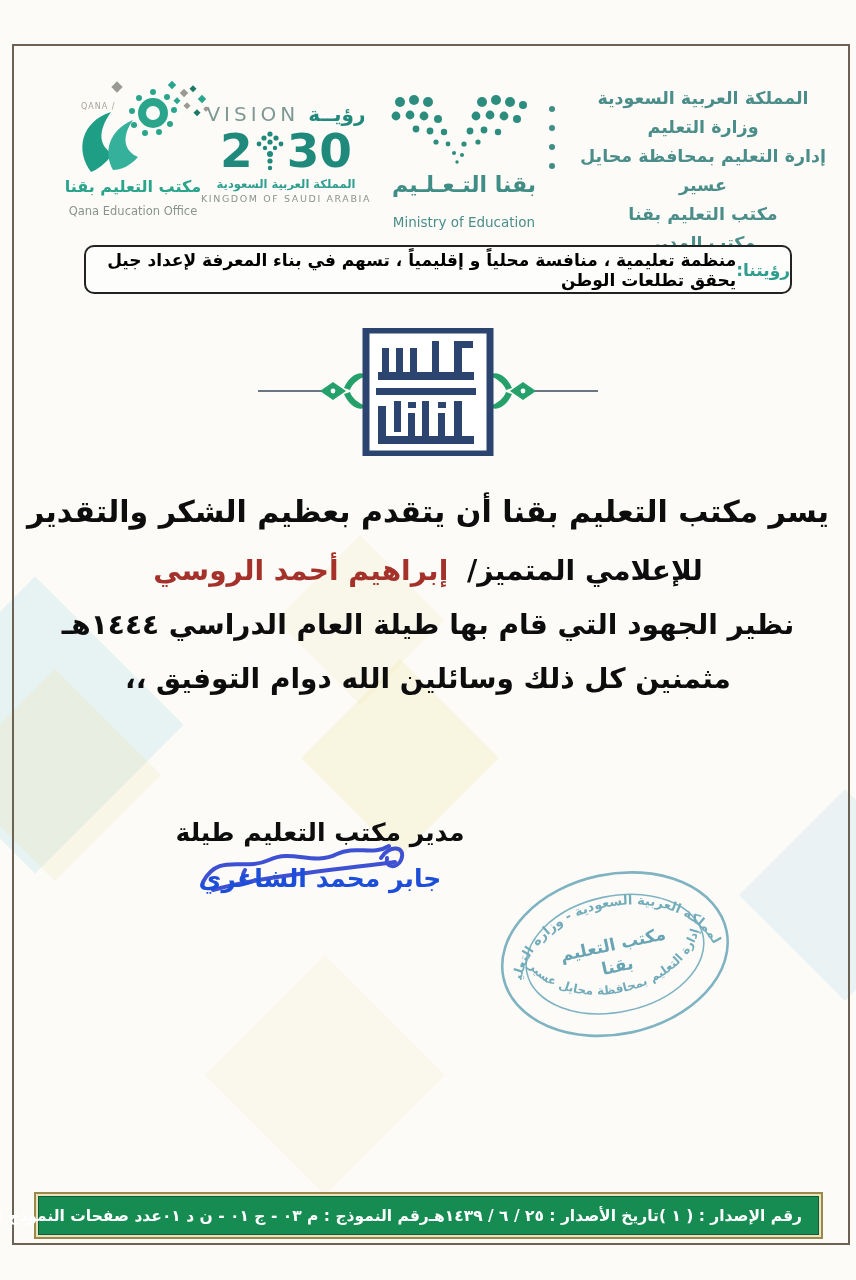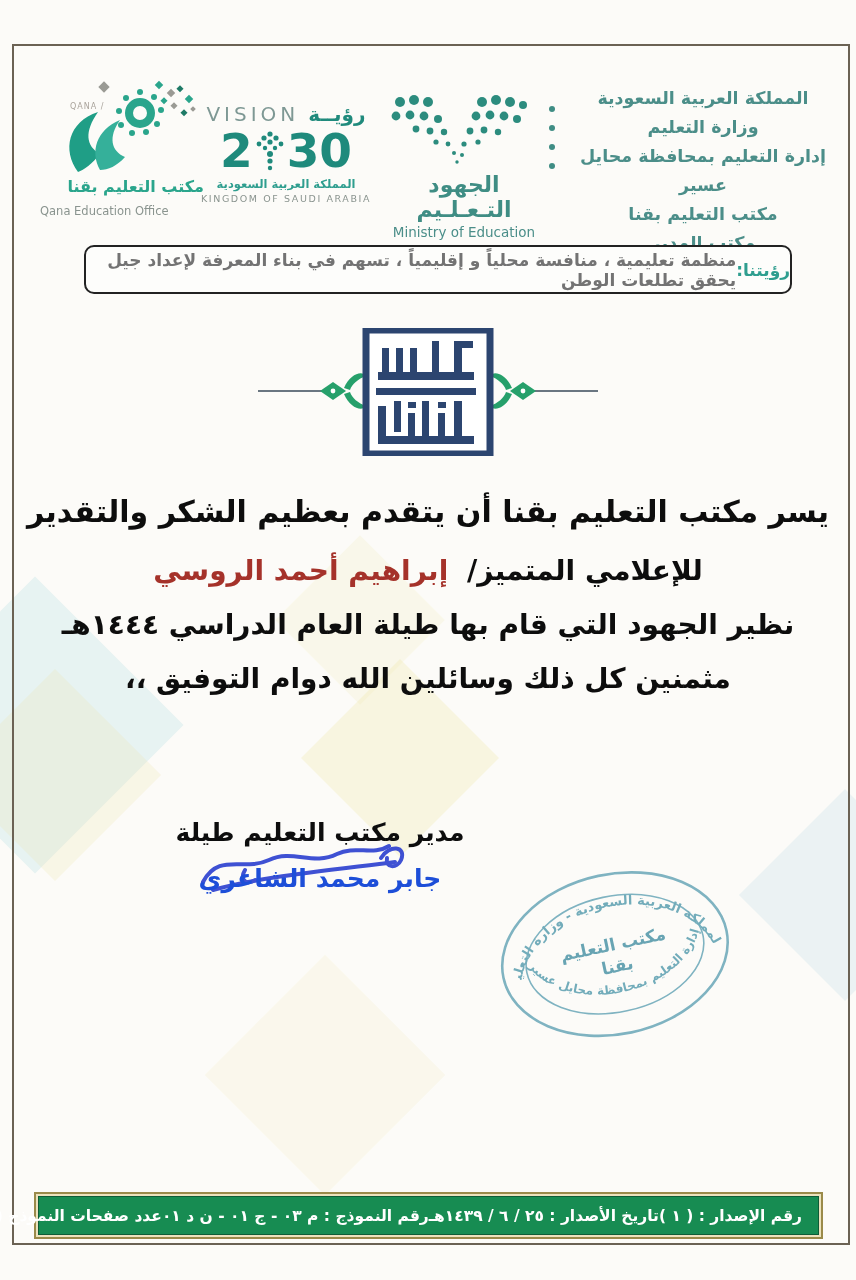--- a/index.html
+++ b/index.html
@@ -17,42 +17,42 @@
   
   .ministry-block {
     position:absolute; left:562px; top:84px; width:282px;
     direction:rtl; text-align:center;
     color:#4b8e89; font-weight:bold; font-size:17.5px; line-height:29px;
   }
   .dots-divider { position:absolute; left:549px; top:106px; display:flex; flex-direction:column; gap:13px; }
   .dots-divider i { width:6px; height:6px; border-radius:50%; background:#3f8d84; }
   .moe-logo { position:absolute; left:380px; top:92px; width:168px; text-align:center; }
   .moe-logo .ar { color:#3f8d84; font-weight:bold; font-size:22px; margin-top:2px; direction:rtl; }
-  .moe-logo .en { color:#4b8e89; font-size:13.5px; margin-top:2px; }
+  .moe-logo .en { color:#4b8e89; font-size:13.5px; margin-top:17px; }
   .vision-logo { position:absolute; left:196px; top:102px; width:180px; text-align:center; }
   .vision-row1 { display:flex; justify-content:center; align-items:flex-start; gap:9px; }
   .vision-row1 .en { color:#7e9894; font-size:20px; letter-spacing:4px; }
   .vision-row1 .ar { color:#1f8a7c; font-size:20px; font-weight:bold; }
   .vision-year { display:flex; justify-content:center; align-items:center; color:#1f8a7c;
     font-size:47px; font-weight:bold; line-height:50px; }
   .vision-country-ar { color:#2f9e8f; font-size:11.5px; font-weight:bold; margin-top:1px; direction:rtl; }
   .vision-country-en { color:#8a948f; font-size:9.5px; letter-spacing:1.6px; margin-top:2px; }
-  .qana-logo { position:absolute; left:40px; top:80px; width:164px; }
+  .qana-logo { position:absolute; left:51px; top:80px; width:164px; text-align:center; }
   .qana-tag { position:absolute; left:30px; top:22px; color:#aaa49c; font-size:8px; letter-spacing:1px; }
   .qana-ar { color:#2aa58c; font-weight:bold; font-size:16px; direction:rtl; margin-top:-2px; }
   .qana-en { color:#8a948f; font-size:11.5px; margin-top:8px; }
   
   .vision-bar {
     position:absolute; left:84px; top:245px; width:708px; height:49px;
     border:2.5px solid #222; border-radius:10px; background:#fdfdfb;
     direction:rtl; display:flex; align-items:center; justify-content:center;
     font-size:17px; font-weight:bold;
   }
   .vision-bar .prefix { color:#2f9e8f; }
-  .vision-bar .vtext  { color:#737373; }
+  .vision-bar .vtext  { color:#000000; }
   
   .emblem { position:absolute; left:258px; top:328px; width:340px; height:128px; }
   
   .bodyline { position:absolute; left:0; width:856px; text-align:center; direction:rtl; color:#0d0d0d; }
   .line1 { top:494px; font-size:30px; font-weight:800; }
   .line2 { top:554px; font-size:28px; font-weight:800; }
   .line2 .recipient-name { color:#a5322a; margin-right:9px; }
   .line3 { top:608px; font-size:28px; font-weight:800; }
   .line4 { top:662px; font-size:28px; font-weight:800; }
   
@@ -130,21 +130,21 @@
           <circle cx="114" cy="40" r="3.2"></circle>
         <circle cx="52" cy="50" r="2.6"></circle>
           <circle cx="64" cy="52" r="2.4"></circle>
           <circle cx="80" cy="52" r="2.6"></circle>
           <circle cx="94" cy="50" r="2.6"></circle>
         <circle cx="70" cy="61" r="2"></circle>
           <circle cx="78" cy="63" r="2"></circle>
           <circle cx="73" cy="70" r="1.7"></circle>
       </g>
     </svg>
-    <div class="ar">الجهود التـعـلـيم</div>
+    <div class="ar">بقنا التـعـلـيم</div>
     <div class="en">Ministry of Education</div>
   </div>
 
   <div class="vision-logo">
     <div class="vision-row1">
       <span class="en">VISION</span>
       <span class="ar">رؤيــة</span>
     </div>
     <div class="vision-year">
       <span>2</span>

